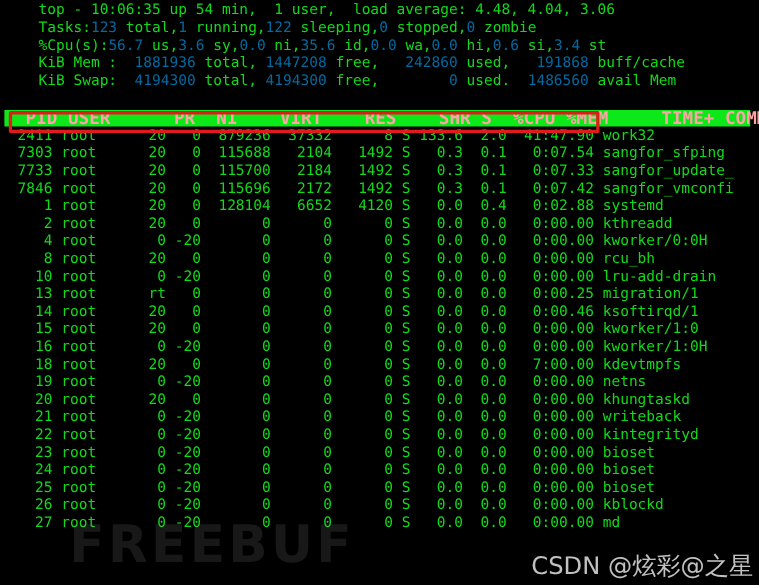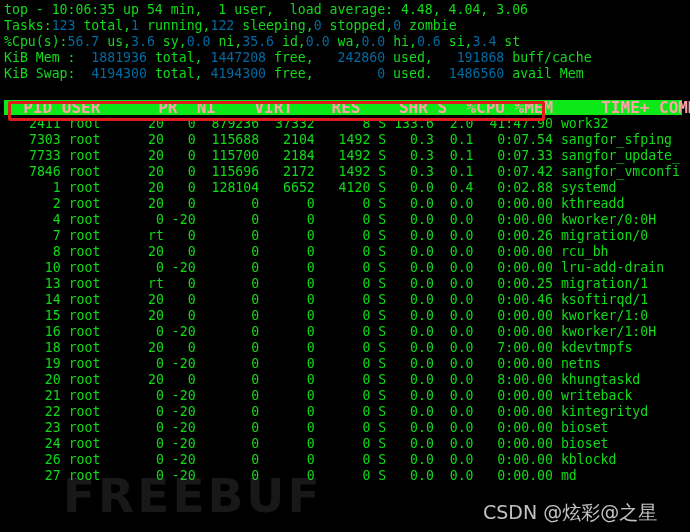--- a/index.html
+++ b/index.html
@@ -24,20 +24,21 @@
   .line {
     position: relative;
     height: 16px;
     line-height: 16px;
     font-size: 13.2px;
     letter-spacing: 0px;
     white-space: pre;
     color: #12d919;
     padding-left: 4px;
     z-index: 3;
+    margin-left: 31px;
   }
   .summary-block {
     padding-top: 2px;
   }
   .num { color: #0369a1; }
   .lbl { color: #12d919; }
 
   
   #colhead-wrap {
     position: relative;
@@ -70,21 +71,21 @@
   #proc-rows {
     position: relative;
     z-index: 3;
   }
   .prow {
     height: 16px;
     line-height: 16px;
     font-size: 13.2px;
     white-space: pre;
     color: #12d919;
-    padding-left: 21px;
+    padding-left: 8px;
   }
 
   
   #red-box {
     position: absolute;
     left: 8px;
     top: 101px;
     width: 537px;
     height: 20px;
     border: 3px solid #e01b1b;
@@ -105,21 +106,21 @@
     color: rgba(150,150,150,0.16);
     font-family: "DejaVu Sans", "Liberation Sans", sans-serif;
     z-index: 6;
     pointer-events: none;
     white-space: pre;
   }
   #wm-csdn {
     position: absolute;
     left: 483px;
     top: 500px;
-    font-size: 19px;
+    font-size: 22px;
     color: rgba(235,235,235,0.82);
     font-family: "DejaVu Sans", "Liberation Sans", sans-serif;
     z-index: 6;
     pointer-events: none;
     white-space: pre;
   }
 </style>
 </head>
 <body>
 
@@ -147,34 +148,34 @@
   </div>
 
   <div id="proc-rows">
       <div class="prow"> 2411 root      20   0  879236  37332      8 S 133.6  2.0  41:47.90 work32</div>
       <div class="prow"> 7303 root      20   0  115688   2104   1492 S   0.3  0.1   0:07.54 sangfor_sfping</div>
       <div class="prow"> 7733 root      20   0  115700   2184   1492 S   0.3  0.1   0:07.33 sangfor_update_</div>
       <div class="prow"> 7846 root      20   0  115696   2172   1492 S   0.3  0.1   0:07.42 sangfor_vmconfi</div>
       <div class="prow">    1 root      20   0  128104   6652   4120 S   0.0  0.4   0:02.88 systemd</div>
       <div class="prow">    2 root      20   0       0      0      0 S   0.0  0.0   0:00.00 kthreadd</div>
       <div class="prow">    4 root       0 -20       0      0      0 S   0.0  0.0   0:00.00 kworker/0:0H</div>
-      <div class="prow">    7 root      rt   0       0      0      0 S   0.0  0.0   0:00.26 migration/0</div>
       <div class="prow">    8 root      20   0       0      0      0 S   0.0  0.0   0:00.00 rcu_bh</div>
       <div class="prow">   10 root       0 -20       0      0      0 S   0.0  0.0   0:00.00 lru-add-drain</div>
       <div class="prow">   13 root      rt   0       0      0      0 S   0.0  0.0   0:00.25 migration/1</div>
       <div class="prow">   14 root      20   0       0      0      0 S   0.0  0.0   0:00.46 ksoftirqd/1</div>
       <div class="prow">   15 root      20   0       0      0      0 S   0.0  0.0   0:00.00 kworker/1:0</div>
       <div class="prow">   16 root       0 -20       0      0      0 S   0.0  0.0   0:00.00 kworker/1:0H</div>
       <div class="prow">   18 root      20   0       0      0      0 S   0.0  0.0   7:00.00 kdevtmpfs</div>
       <div class="prow">   19 root       0 -20       0      0      0 S   0.0  0.0   0:00.00 netns</div>
-      <div class="prow">   20 root      20   0       0      0      0 S   0.0  0.0   8:00.00 khungtaskd</div>
+      <div class="prow">   20 root      20   0       0      0      0 S   0.0  0.0   0:00.00 khungtaskd</div>
       <div class="prow">   21 root       0 -20       0      0      0 S   0.0  0.0   0:00.00 writeback</div>
       <div class="prow">   22 root       0 -20       0      0      0 S   0.0  0.0   0:00.00 kintegrityd</div>
       <div class="prow">   23 root       0 -20       0      0      0 S   0.0  0.0   0:00.00 bioset</div>
       <div class="prow">   24 root       0 -20       0      0      0 S   0.0  0.0   0:00.00 bioset</div>
+      <div class="prow">   25 root       0 -20       0      0      0 S   0.0  0.0   0:00.00 bioset</div>
       <div class="prow">   26 root       0 -20       0      0      0 S   0.0  0.0   0:00.00 kblockd</div>
       <div class="prow">   27 root       0 -20       0      0      0 S   0.0  0.0   0:00.00 md</div>
     </div>
 
   <div id="red-box"></div>
 
   <div id="wm-freebuf">FREEBUF</div>
   <div id="wm-csdn">CSDN @炫彩@之星</div>
 
 </div>

